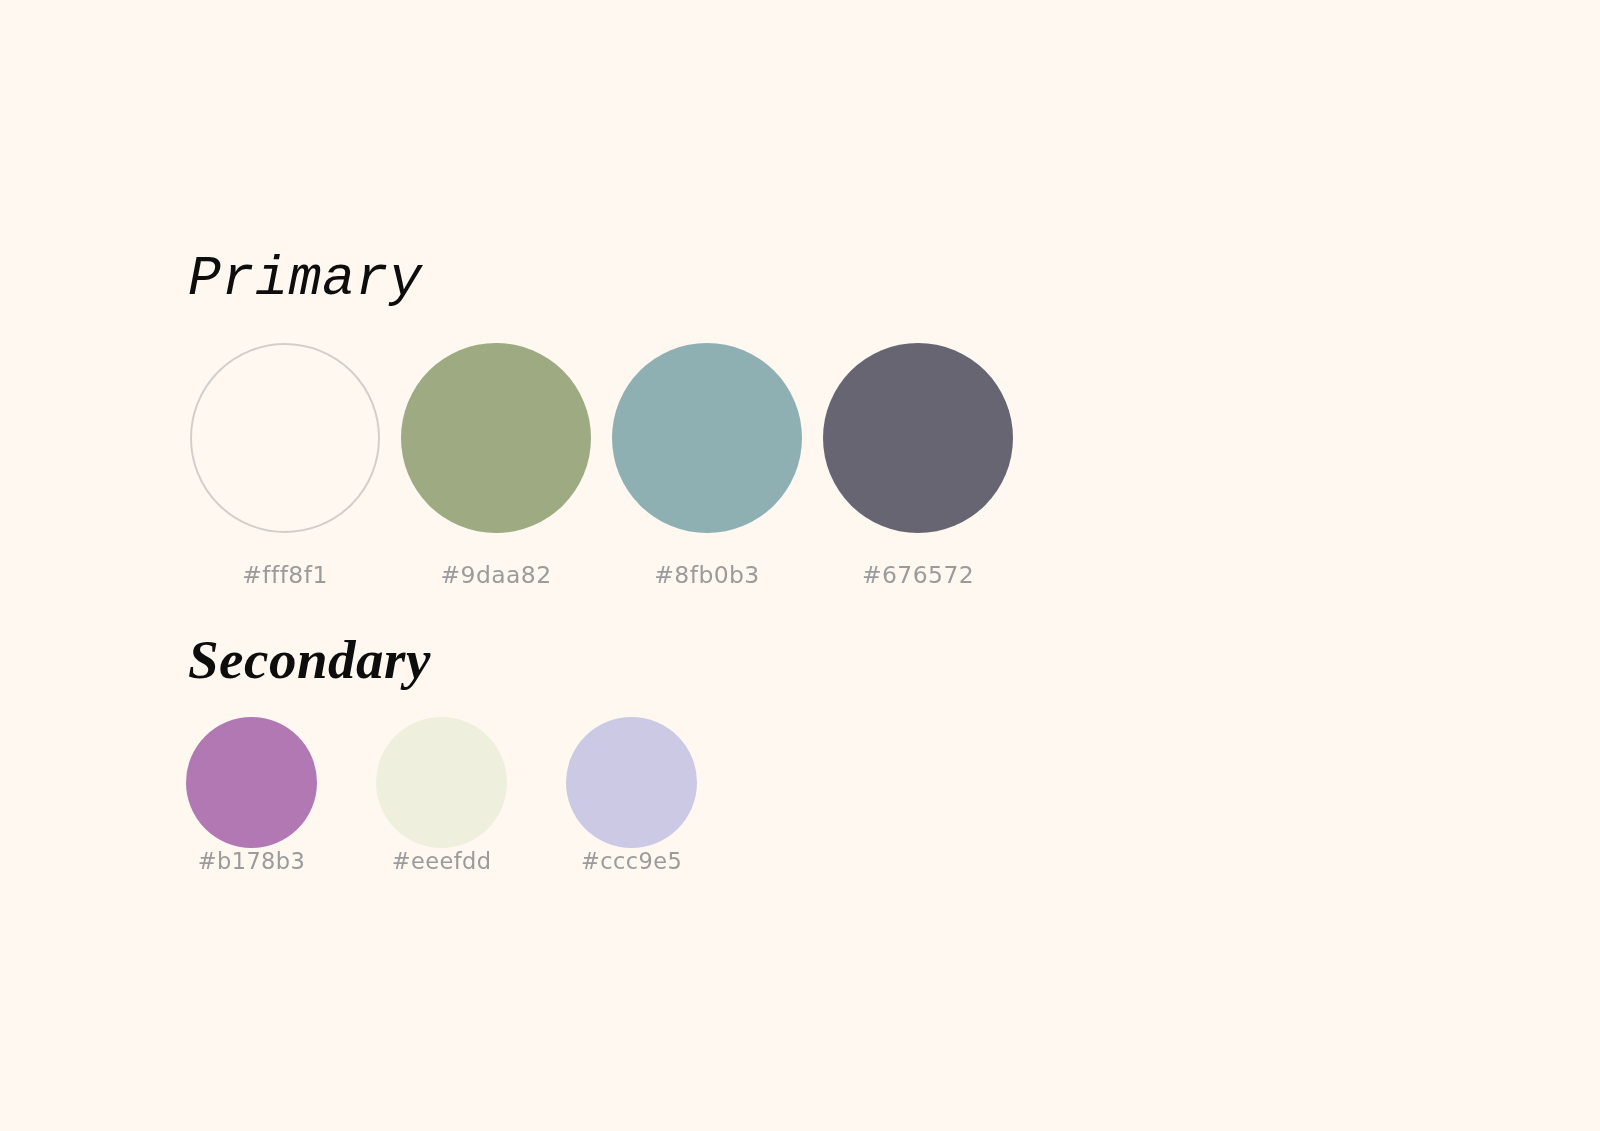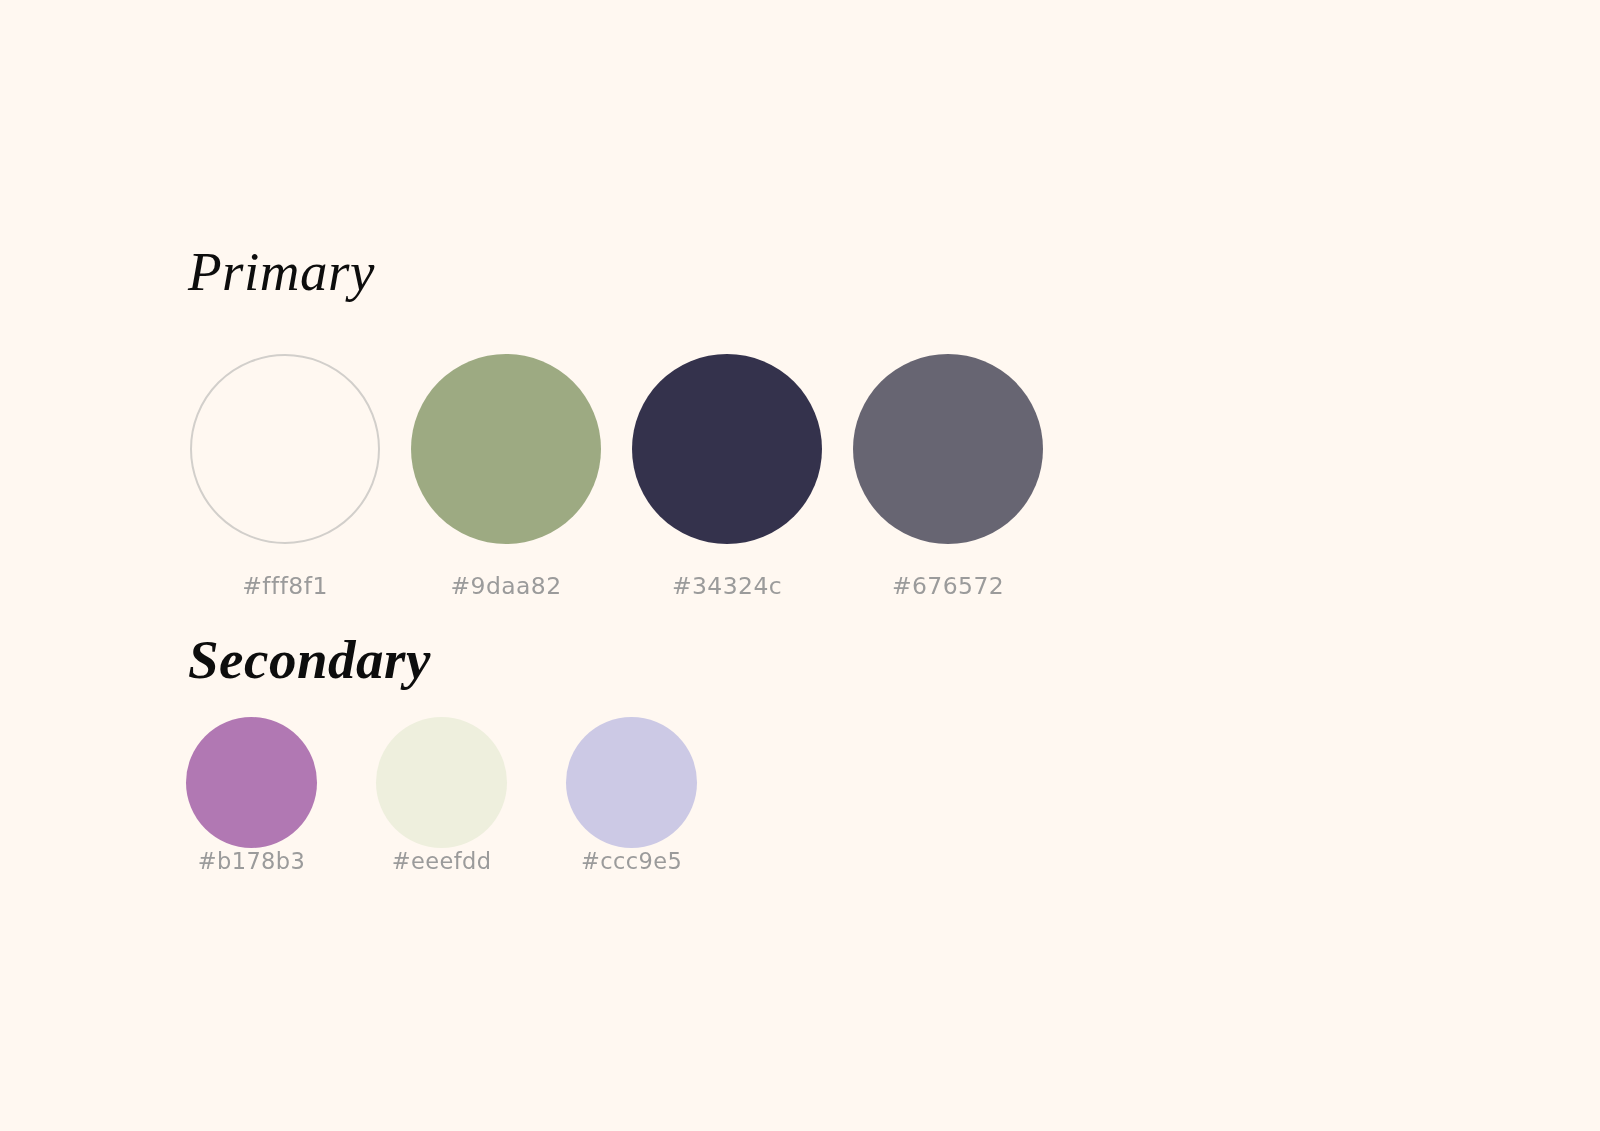--- a/index.html
+++ b/index.html
@@ -26,33 +26,33 @@
     margin: 0;
     font-family: "Liberation Serif", "DejaVu Serif", serif;
     font-style: italic;
     font-weight: 400;
     font-size: 55px;
     line-height: 1;
     letter-spacing: 0.5px;
     color: #0d0d0d;
     white-space: nowrap;
   }
-  #primary-heading   { left: 188px; top: 244px; }
+  #primary-heading   { left: 188px; top: 252px; font-family: Liberation Mono, monospace; }
   #secondary-heading { left: 188px; top: 632px; font-weight: bold; }
 
   
   .swatch-group {
     position: absolute;
     display: flex;
     align-items: flex-start;
   }
   #primary-group {
     left: 190px;
-    top: 354px;
-    gap: 31px;
+    top: 343px;
+    gap: 21px;
   }
   #secondary-group {
     left: 186px;
     top: 717px;
     gap: 59px;
   }
 
   .swatch {
     display: flex;
     flex-direction: column;
@@ -107,22 +107,22 @@
   <div class="swatch-group" id="primary-group">
       <div class="swatch">
         <div class="swatch-dot outlined" style="background: rgb(255, 248, 241);"></div>
         <div class="swatch-label">#fff8f1</div>
       </div>
       <div class="swatch">
         <div class="swatch-dot" style="background: rgb(157, 170, 130);"></div>
         <div class="swatch-label">#9daa82</div>
       </div>
       <div class="swatch">
-        <div class="swatch-dot" style="background: rgb(52, 50, 76);"></div>
-        <div class="swatch-label">#34324c</div>
+        <div class="swatch-dot" style="background: rgb(143, 176, 179);"></div>
+        <div class="swatch-label">#8fb0b3</div>
       </div>
       <div class="swatch">
         <div class="swatch-dot" style="background: rgb(103, 101, 114);"></div>
         <div class="swatch-label">#676572</div>
       </div>
     </div>
 
   <h2 class="section-heading" id="secondary-heading">Secondary</h2>
 
   <div class="swatch-group" id="secondary-group">

